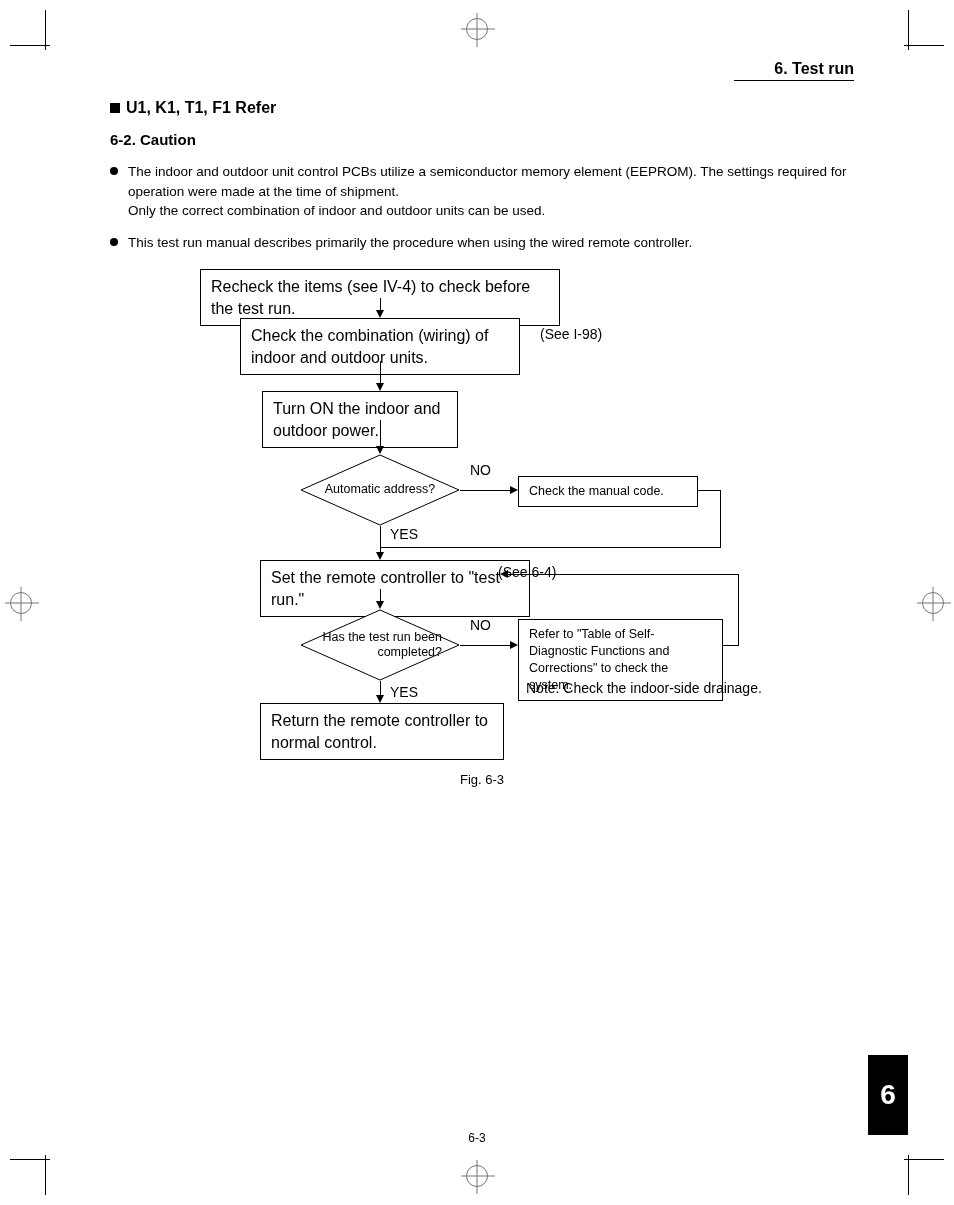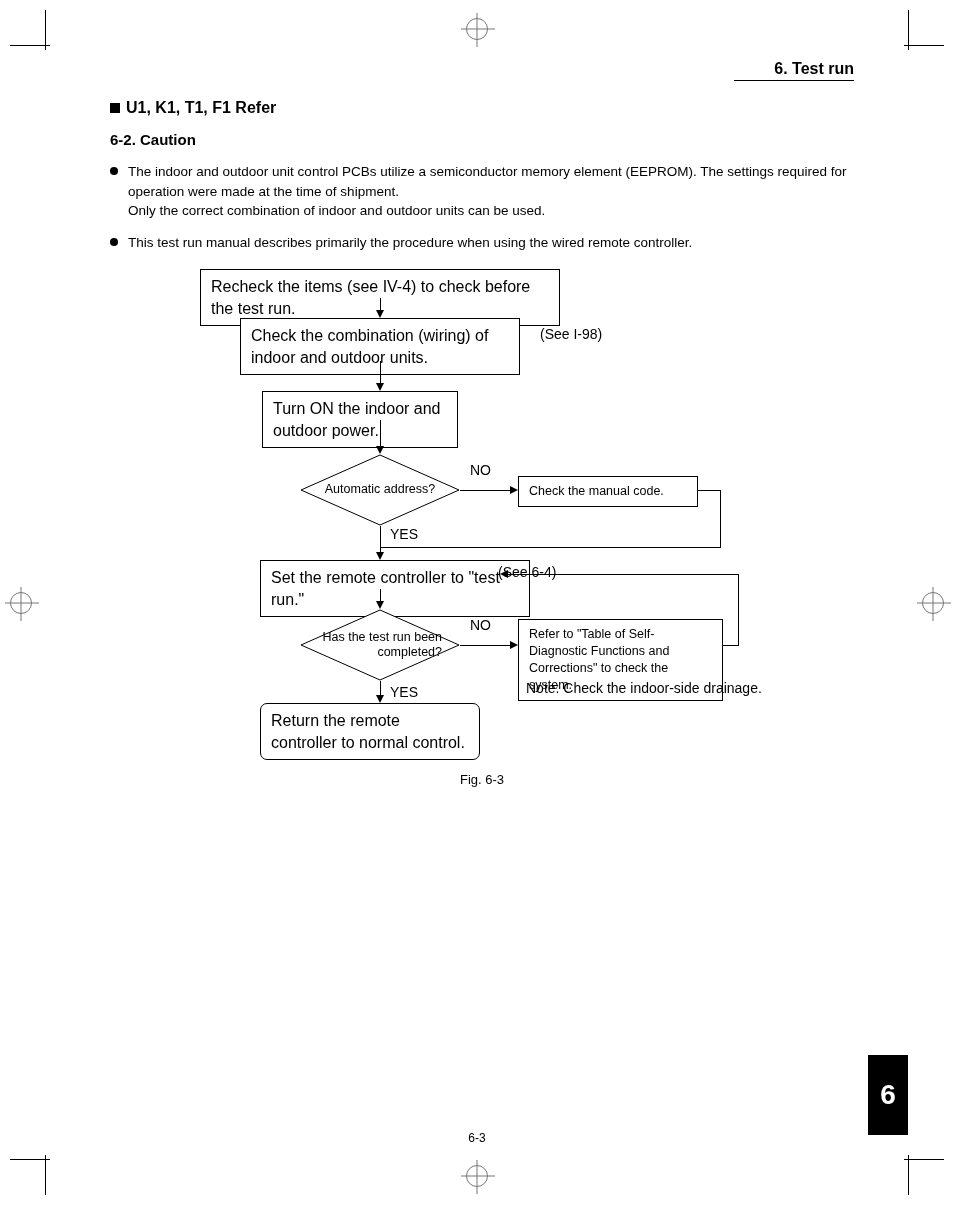--- a/index.html
+++ b/index.html
@@ -253,20 +253,20 @@
     <div class="arrow-line" style="left:628px; top:310px; width:1px; height:72px;"></div>
     <div class="arrow-line" style="left:398px; top:310px; width:230px; height:1px;"></div>
     <div class="arrow-head-l" style="left:390px; top:306px;"></div>
 
     <div class="note-text" style="left:408px; top:416px;margin-left:8px;">Note:   Check the indoor-side drainage.</div>
 
     <div class="label-text" style="left:280px; top:420px;">YES</div>
     <div class="arrow-line" style="left:270px; top:417px; width:1px; height:16px;"></div>
     <div class="arrow-head" style="left:266px; top:431px;"></div>
 
-    <div class="box" style="left:150px; top:439px; width:220px;border-radius:7px;">Return the remote controller to normal control.</div>
+    <div class="box" style="left:150px; top:439px; width:244px;">Return the remote controller to normal control.</div>
   </div>
 
   <div class="fig-cap">Fig. 6-3</div>
 </div>
 
 <div class="page-tab">6</div>
 <div class="page-num">6-3</div>
 
 </body></html>

